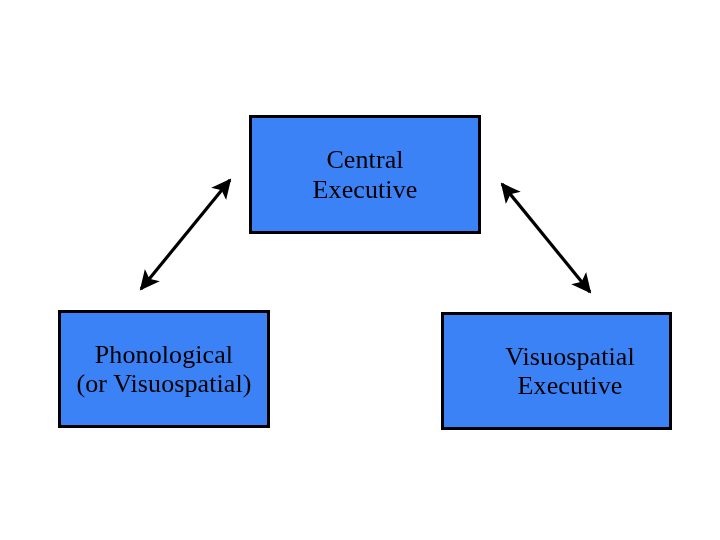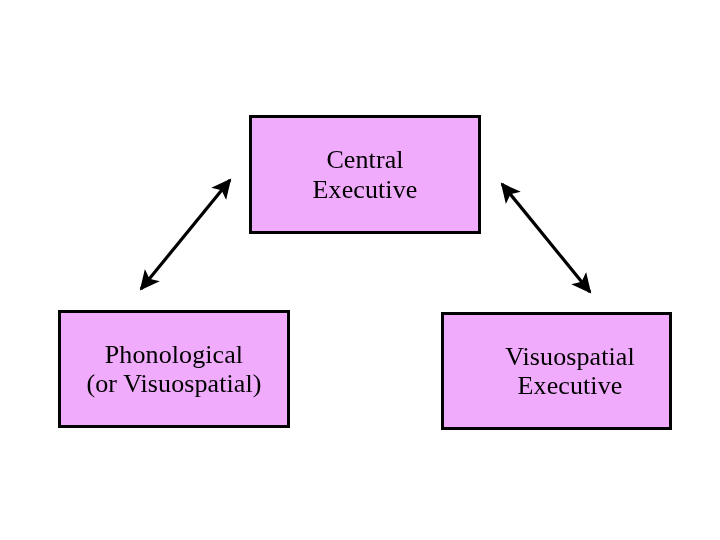--- a/index.html
+++ b/index.html
@@ -12,21 +12,21 @@
     width: 720px;
     height: 540px;
     background: #ffffff;
     overflow: hidden;
     font-family: "Liberation Serif", "DejaVu Serif", serif;
   }
   .node-box {
     position: absolute;
     box-sizing: border-box;
     border: 3px solid #000000;
-    background: #f0abfc;
+    background: #3b82f6;
     display: flex;
     flex-direction: column;
     align-items: center;
     justify-content: center;
     text-align: center;
     color: #000000;
     font-size: 26px;
     line-height: 1.12;
     letter-spacing: 0.1px;
   }
@@ -36,21 +36,21 @@
   }
   #box-central-executive {
     left: 249px;
     top: 115px;
     width: 232px;
     height: 119px;
   }
   #box-phonological-loop {
     left: 58px;
     top: 310px;
-    width: 232px;
+    width: 212px;
     height: 118px;
   }
   #box-visuospatial-sketchpad {
     left: 441px;
     top: 312px;
     width: 231px;
     height: 118px;
     padding-left: 27px;
   }
   #arrow-layer {

